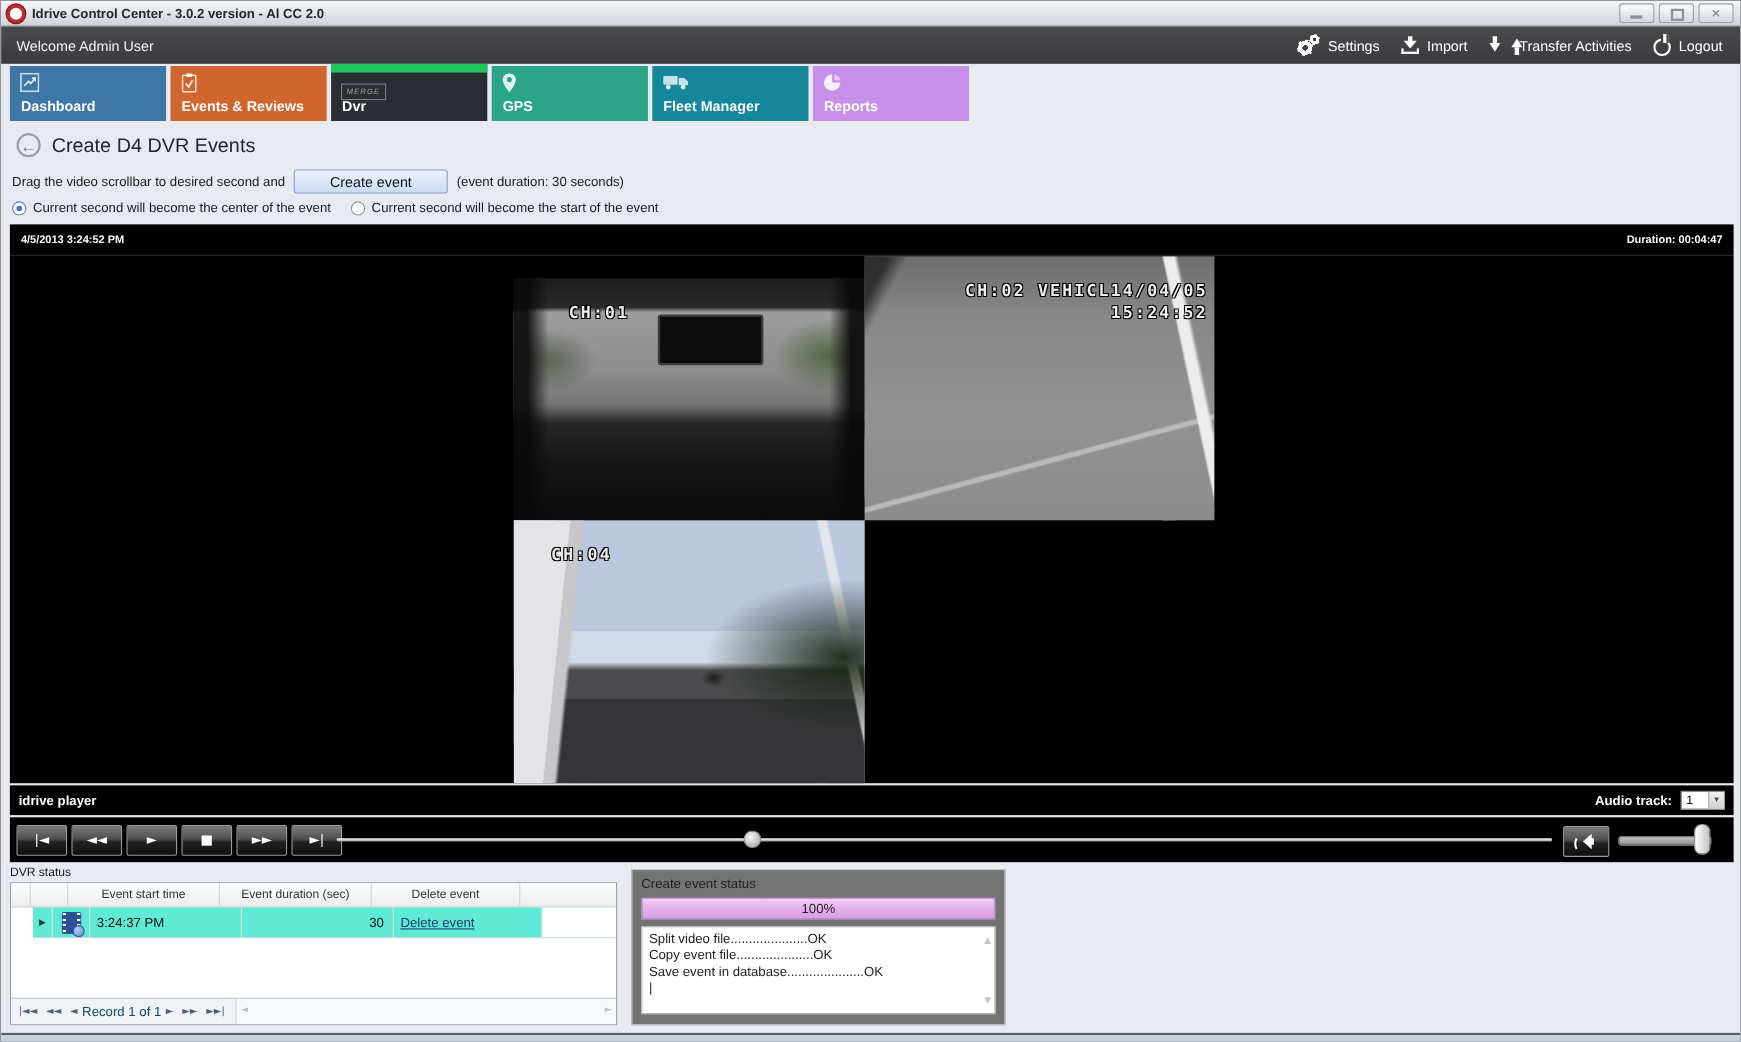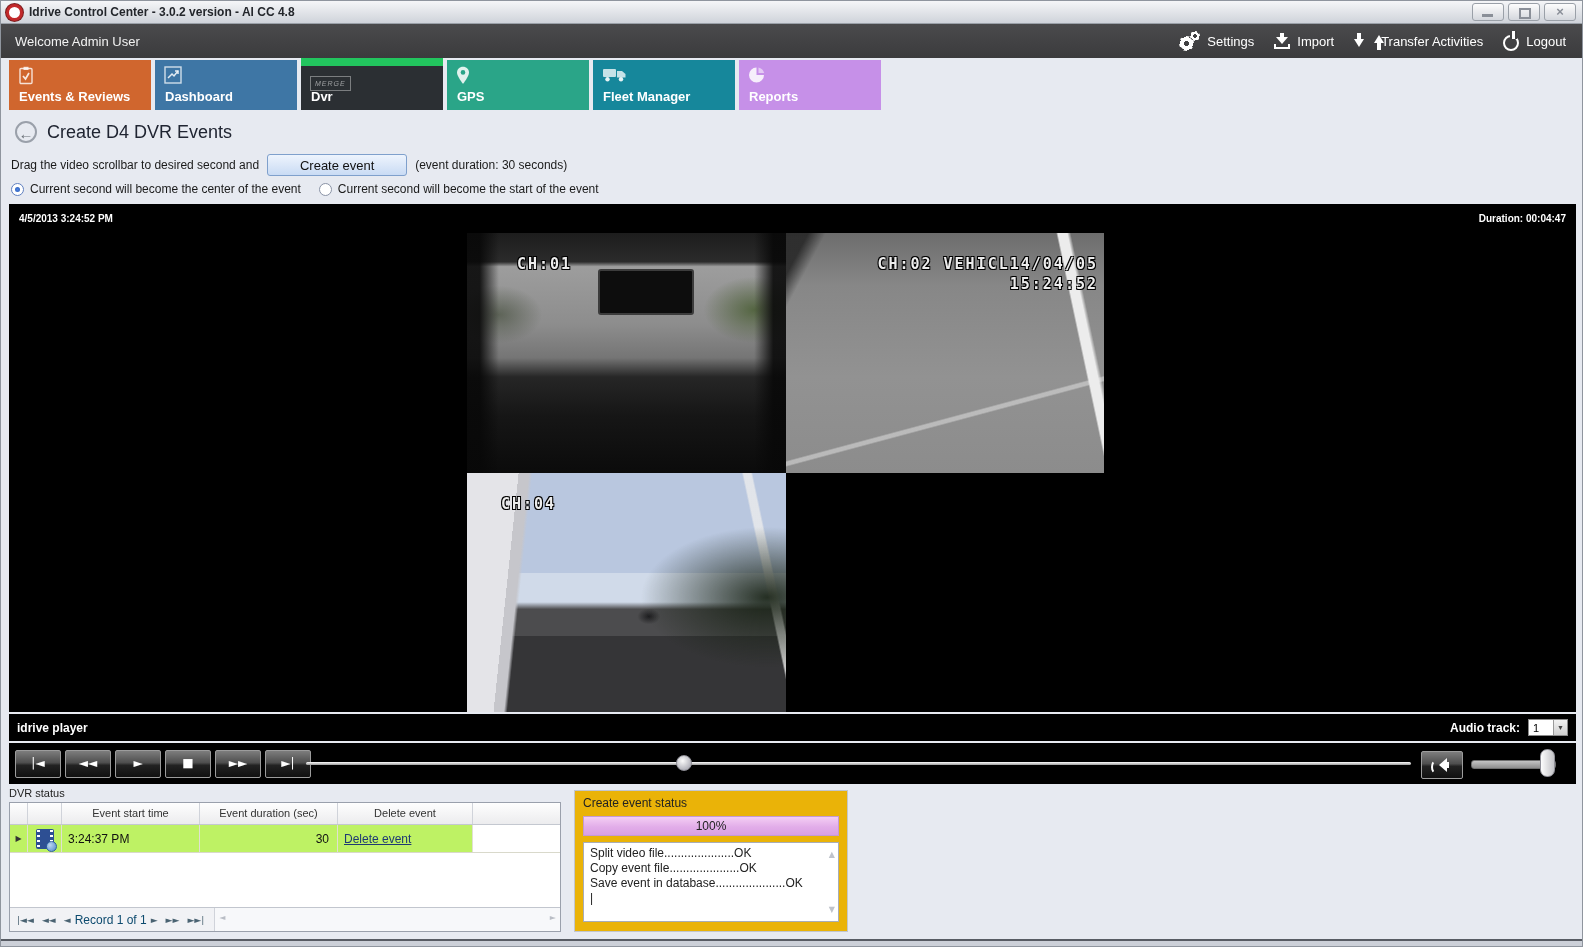--- a/index.html
+++ b/index.html
@@ -84,21 +84,21 @@
     display:flex;align-items:center;color:#fff;font-size:10px;font-weight:bold;box-sizing:border-box;padding:0 10px;}
   .video-header .dur{margin-left:auto;}
   .video-area{position:absolute;left:8px;top:231px;width:1567px;height:480px;background:#000;}
   .video-frame{position:absolute;left:458px;top:1px;width:637px;height:479px;
     display:grid;grid-template-columns:50% 50%;grid-template-rows:50% 50%;}
   .quad{position:relative;overflow:hidden;}
   .q1{background:
     linear-gradient(90deg,rgba(8,8,8,.9) 0 4%,rgba(0,0,0,0) 10% 90%,rgba(8,8,8,.9) 96%),
     radial-gradient(70px 46px at 90% 32%,rgba(74,94,52,.85),rgba(0,0,0,0) 72%),
     radial-gradient(60px 40px at 10% 34%,rgba(60,70,50,.6),rgba(0,0,0,0) 72%),
-    linear-gradient(180deg,#1d1d1d 0%,#2b2b2b 12%,#9d9d9d 14%,#8d8d8d 38%,#757575 52%,#262626 60%,#161616 76%,#0b0b0b 100%);}
+    linear-gradient(180deg,#1d1d1d 0%,#2b2b2b 12%,#9d9d9d 14%,#8d8d8d 38%,#757575 52%,#262626 60%,#161616 76%,#0b0b0b 100%); margin-top: 20px;}
   .q1 .mirror{position:absolute;left:41%;top:15%;width:92px;height:42px;background:#0d0d0d;
     border:2px solid #3c3c3c;border-radius:3px;}
   .q2{background:
     linear-gradient(118deg,rgba(35,35,35,.85) 0 5%,rgba(0,0,0,0) 9%),
     linear-gradient(78deg,rgba(0,0,0,0) 0 87%,#ececec 87.5% 90%,rgba(0,0,0,0) 91%),
     linear-gradient(165deg,rgba(0,0,0,0) 0 70%,rgba(230,230,230,.5) 70.5% 71.5%,rgba(0,0,0,0) 72%),
     linear-gradient(180deg,#6d6d6d 0%,#878787 22%,#929292 60%,#8c8c8c 100%);}
   .q3{background:
     radial-gradient(150px 95px at 10% 16%,rgba(24,38,19,.96),rgba(24,38,19,0) 70%),
     radial-gradient(120px 85px at 30% 38%,rgba(42,62,30,.85),rgba(0,0,0,0) 70%),
@@ -150,21 +150,21 @@
   
   .bottom{position:absolute;left:0;top:783px;width:100%;height:164px;background:#e7eaf1;}
   .dvr-label{position:absolute;left:8px;top:3px;font-size:11px;color:#222;}
   .tbl{position:absolute;left:8px;top:18px;width:552px;height:130px;background:#fff;
     border:1px solid #9aa0ac;box-sizing:border-box;display:flex;flex-direction:column;}
   .tbl-head{display:grid;grid-template-columns:18px 34px 138px 138px 135px 1fr;height:21px;
     background:linear-gradient(#fefefe,#ececee);border-bottom:1px solid #c4c8d0;}
   .th{border-right:1px solid #d0d3da;font-size:11px;color:#333;text-align:center;line-height:20px;overflow:hidden;}
   .th:last-child{border-right:none;}
   .tbl-row{display:grid;grid-template-columns:18px 34px 138px 138px 135px 1fr;height:27px;
-    background:#bef264;border-bottom:1px solid #d9d9cb;}
+    background:#5eead4;border-bottom:1px solid #d9d9cb;margin-left:20px;}
   .td{border-right:1px solid #e0e0d2;font-size:12px;color:#111;display:flex;align-items:center;overflow:hidden;}
   .td:last-child{border-right:none;background:#fff;}
   .td-marker{justify-content:center;font-size:8px;color:#333;}
   .td-marker::before{content:"▶";}
   .td-icon{justify-content:center;}
   .film-icon{position:relative;width:18px;height:20px;background:#2d4f93;border-radius:2px;
     background-image:repeating-linear-gradient(180deg,#fff 0 2px,rgba(0,0,0,0) 2px 5px);
     background-size:3px 100%;background-repeat:repeat-y;background-position:1px 1px;}
   .film-icon::before{content:"";position:absolute;right:1px;top:1px;bottom:1px;width:3px;
     background:repeating-linear-gradient(180deg,#fff 0 2px,rgba(0,0,0,0) 2px 5px);}
@@ -176,21 +176,21 @@
   .tbl-fill{flex:1;background:#fff;}
   .tbl-footer{height:23px;background:#f1f2f5;border-top:1px solid #c2c6ce;display:flex;align-items:center;}
   .nav-ico{font-size:9px;color:#4a6372;padding:0 4px;font-family:"DejaVu Sans",sans-serif;cursor:default;}
   .pager-text{font-size:12px;color:#0c4a6e;margin:0 0;white-space:nowrap;}
   .hscroll{flex:1;align-self:stretch;margin-left:6px;background:#f7f8fa;border-left:1px solid #d0d3da;
     position:relative;}
   .hscroll .sa{position:absolute;top:5px;font-size:8px;color:#b9bdc5;font-family:"DejaVu Sans",sans-serif;cursor:default;}
   .hscroll .sa.l{left:4px;}
   .hscroll .sa.r{right:4px;}
   
-  .status-box{position:absolute;left:573px;top:6px;width:274px;height:142px;background:#eab308;
+  .status-box{position:absolute;left:573px;top:6px;width:340px;height:142px;background:#737373;
     border:1px solid #c2c6ce;box-sizing:border-box;}
   .status-title{font-size:12px;color:#222;padding:5px 8px 4px;}
   .progress{margin:2px 8px 6px;height:20px;border:1px solid #c49ad4;box-sizing:border-box;
     background:linear-gradient(#f4cef4,#e2ade9 55%,#d9a0e4);
     font-size:12px;color:#222;text-align:center;line-height:18px;}
   .logbox{margin:0 8px;height:80px;background:#fff;border:1px solid #a8adb6;box-sizing:border-box;
     padding:3px 16px 3px 6px;font-size:12px;color:#222;line-height:15px;position:relative;overflow:hidden;}
   .logbox .sarr{position:absolute;right:3px;font-size:8px;color:#bfc3cb;font-family:"DejaVu Sans",sans-serif;cursor:default;}
   .logbox .sarr.up{top:4px;}
   .logbox .sarr.dn{bottom:4px;}
@@ -201,21 +201,21 @@
   .ibeam::before{content:"";position:absolute;top:-1px;left:-2px;width:6px;height:2px;background:#000;}
   .ibeam::after{content:"";position:absolute;bottom:-1px;left:-2px;width:6px;height:2px;background:#000;}
 </style>
 </head>
 <body>
 
 <div id="app">
 
   <div class="titlebar">
     <span class="app-icon"></span>
-    <span class="win-title">Idrive Control Center - 3.0.2 version - Al CC 4.8</span>
+    <span class="win-title">Idrive Control Center - 3.0.2 version - Al CC 2.0</span>
     <span class="win-btns">
       <span class="win-btn">
           <span class="bar"></span>
         </span>
       <span class="win-btn">
           <span class="box"></span>
         </span>
       <span class="win-btn">
           <span class="x">×</span>
         </span>
@@ -248,39 +248,39 @@
         <span>Transfer Activities</span>
       </span>
       <span class="top-action">
         <span class="icon-power"></span>
         <span>Logout</span>
       </span>
     </span>
   </div>
 
   <div class="tabstrip">
+    <div class="tab tab-dashboard">
+      <span class="tab-icon">
+        <svg width="18" height="18" viewBox="0 0 18 18">
+            <rect x="1" y="1" width="16" height="16" fill="none" stroke="rgba(255,255,255,.8)" stroke-width="1.4"></rect>
+            <polyline points="4,12 8,8 10,10 14,5" fill="none" stroke="rgba(255,255,255,.9)" stroke-width="1.5"></polyline>
+            <polyline points="11,5 14,5 14,8" fill="none" stroke="rgba(255,255,255,.9)" stroke-width="1.5"></polyline>
+          </svg>
+      </span>
+      <span class="tab-label">Dashboard</span>
+    </div>
     <div class="tab tab-events">
       <span class="tab-icon">
         <svg width="16" height="19" viewBox="0 0 16 19">
             <rect x="2" y="2.5" width="12" height="15" rx="1" fill="none" stroke="rgba(255,255,255,.85)" stroke-width="1.4"></rect>
             <rect x="5.5" y="0.8" width="5" height="3.2" fill="rgba(255,255,255,.85)"></rect>
             <polyline points="5,10 7.5,13 11,7" fill="none" stroke="rgba(255,255,255,.9)" stroke-width="1.7"></polyline>
           </svg>
       </span>
       <span class="tab-label">Events &amp; Reviews</span>
-    </div>
-    <div class="tab tab-dashboard">
-      <span class="tab-icon">
-        <svg width="18" height="18" viewBox="0 0 18 18">
-            <rect x="1" y="1" width="16" height="16" fill="none" stroke="rgba(255,255,255,.8)" stroke-width="1.4"></rect>
-            <polyline points="4,12 8,8 10,10 14,5" fill="none" stroke="rgba(255,255,255,.9)" stroke-width="1.5"></polyline>
-            <polyline points="11,5 14,5 14,8" fill="none" stroke="rgba(255,255,255,.9)" stroke-width="1.5"></polyline>
-          </svg>
-      </span>
-      <span class="tab-label">Dashboard</span>
     </div>
     <div class="tab tab-dvr">
       <span class="tab-icon">
         <span class="merge-badge">MERGE</span>
       </span>
       <span class="tab-label">Dvr</span>
     </div>
     <div class="tab tab-gps">
       <span class="tab-icon">
         <svg width="14" height="19" viewBox="0 0 14 19">

